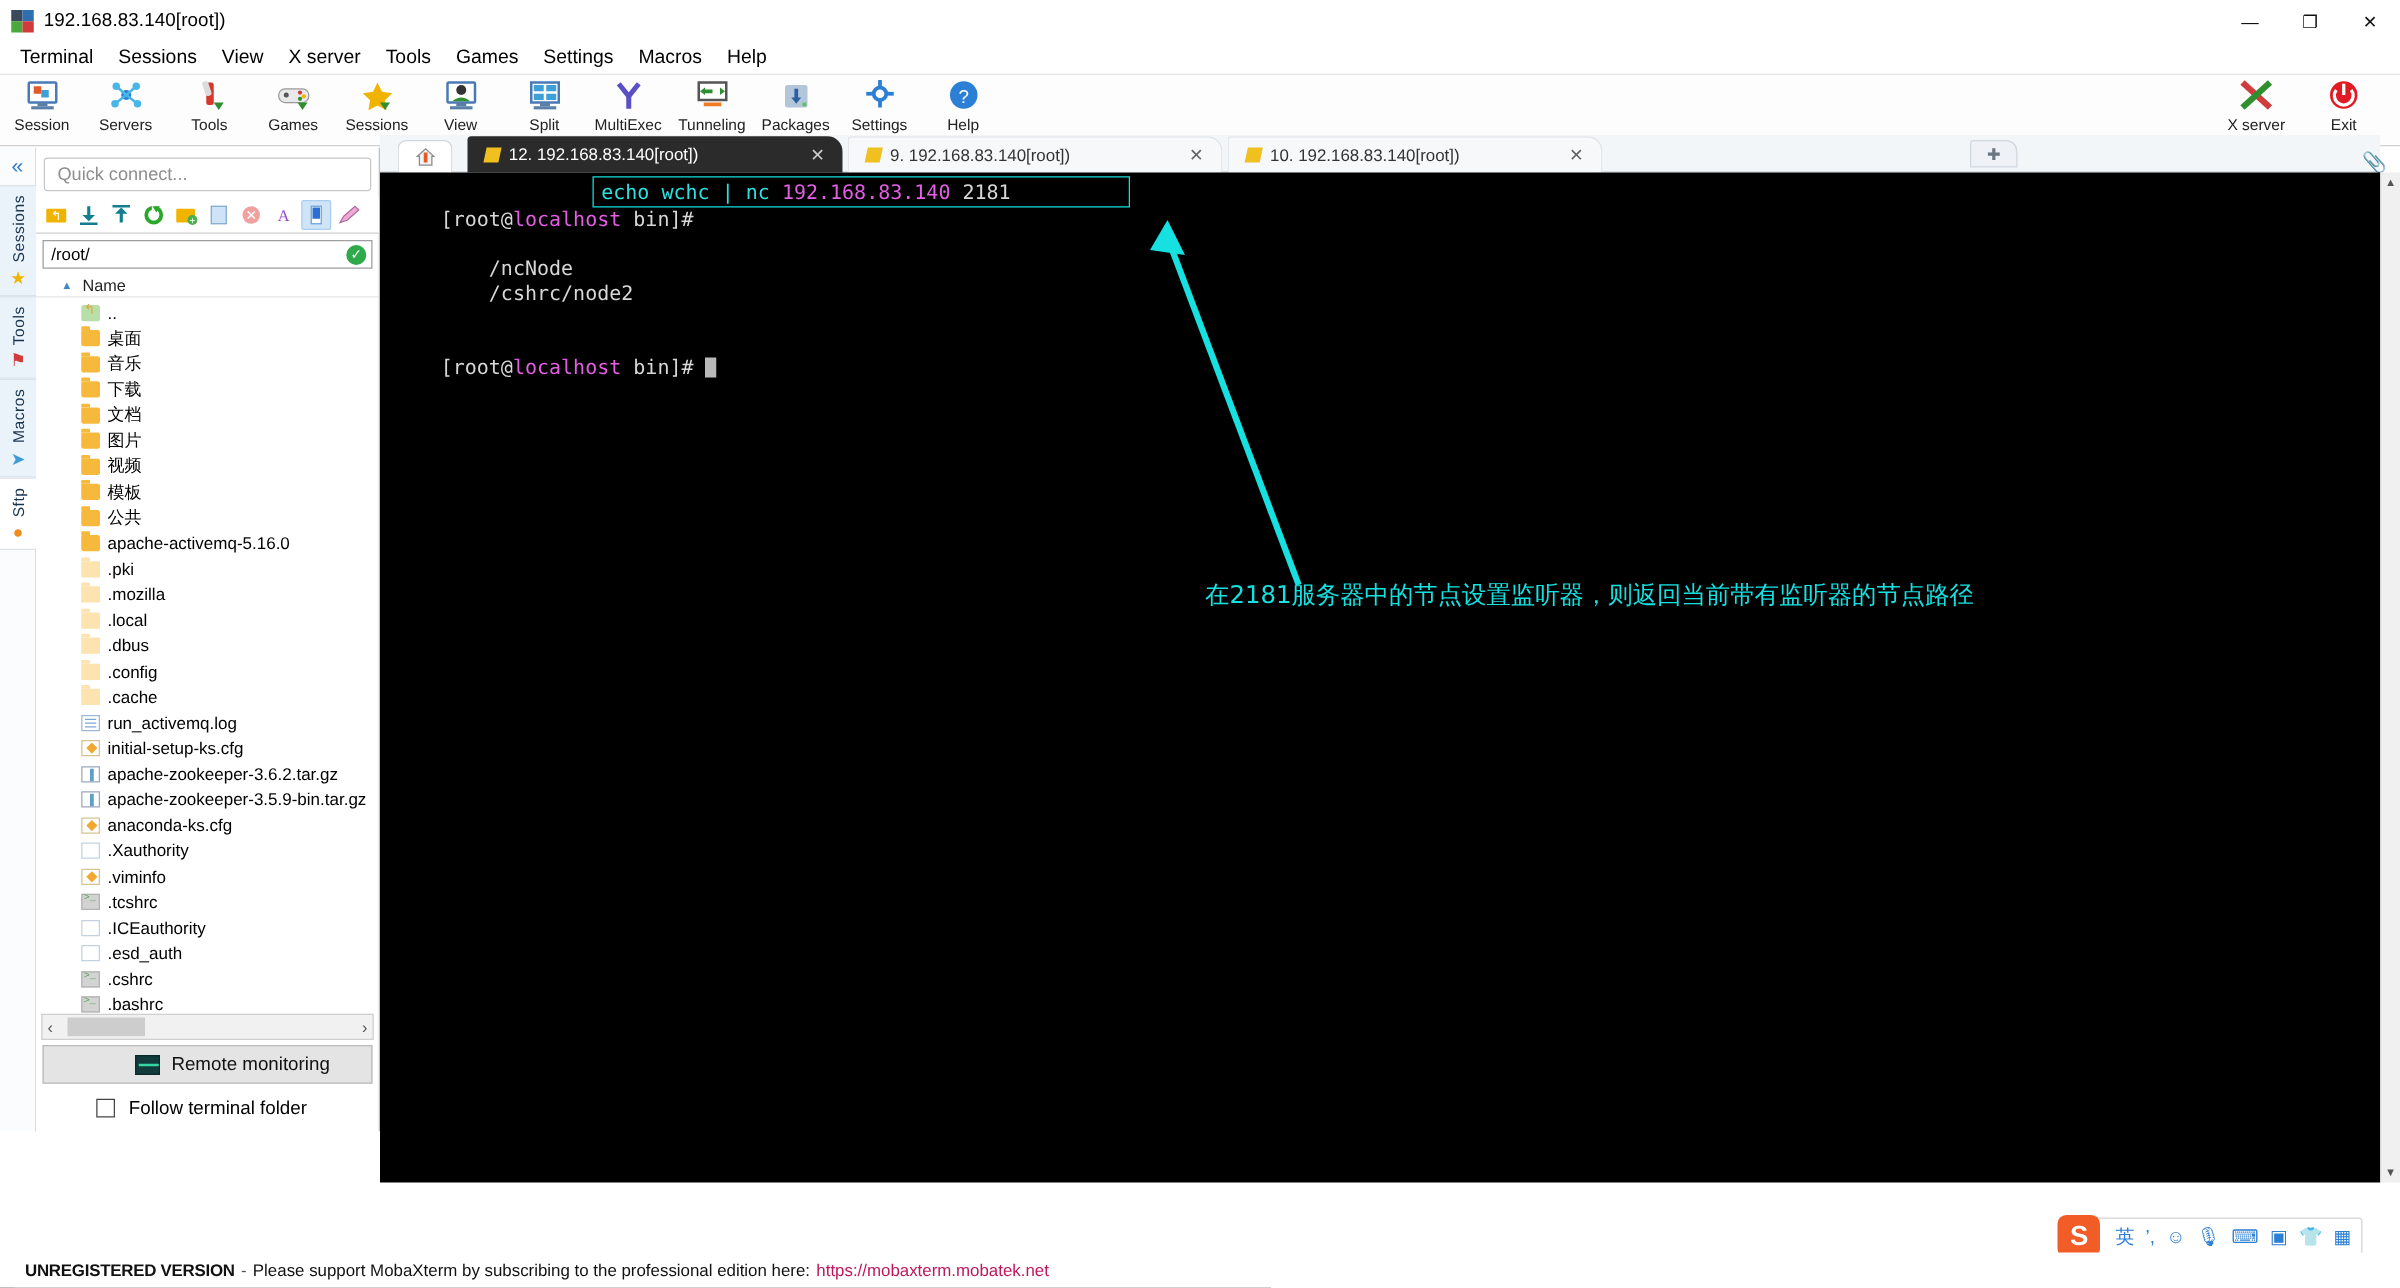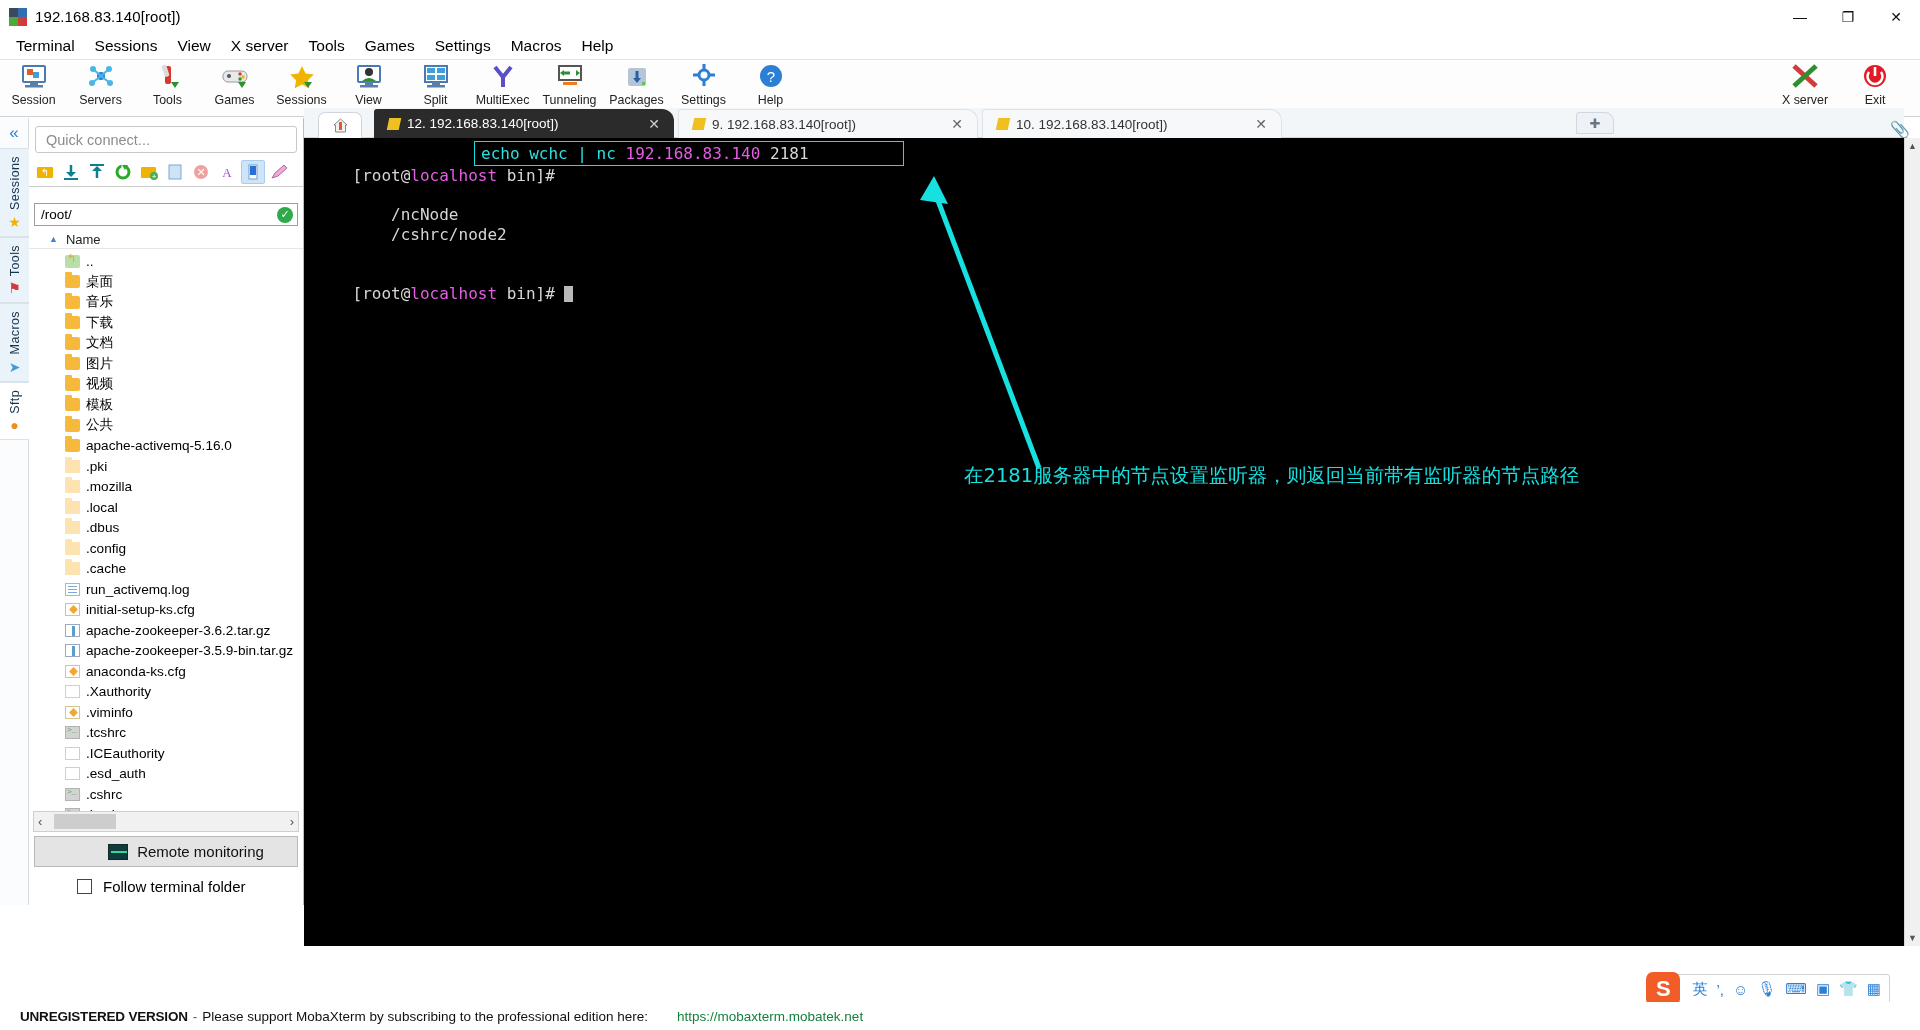--- a/index.html
+++ b/index.html
@@ -89,21 +89,21 @@
   #sftp-tools {
     height:29px; display:flex; align-items:center; gap:2px;
     padding:0 4px; border-bottom:1px solid #cfcfcf; background:#fff;
   }
   .sf-ico {
     width:24px; height:24px; display:flex; align-items:center; justify-content:center;
     font-size:14px; border-radius:2px; position:relative;
   }
   .sf-ico.sel { background:#cfe4f7; border:1px solid #a8cdef; }
   #path-row {
-    margin:16px 5px 4px 5px; height:23px; border:1px solid #9e9e9e;
+    margin:5px 5px 4px 5px; height:23px; border:1px solid #9e9e9e;
     display:flex; align-items:center; justify-content:space-between; padding:0 4px 0 6px;
     font-size:13.5px; background:#fff;
   }
   #path-ok { width:16px;height:16px;border-radius:50%;background:#2eaa4a;color:#fff;font-size:11px;
              display:flex;align-items:center;justify-content:center;}
   #col-head {
     height:19px; display:flex; align-items:center; font-size:13px; color:#222;
     padding-left:20px; gap:8px; border-bottom:1px solid #e6e6e6;
   }
   #col-head .sortarrow { color:#3f86c8; font-size:9px; }
@@ -206,21 +206,21 @@
   }
   .ime-ico { font-size:15px; color:#2b7fd4; }
 
   
   #statusbar {
     position:absolute; left:12px; bottom:0; width:100%; height:28px;
     background:#ffffff; display:flex; align-items:center; font-size:13.5px; color:#111;
     padding-left:8px; gap:5px;
   }
   #statusbar .bold { font-weight:bold; letter-spacing:-.2px; }
-  #statusbar .link { color:#15803d;margin-left:24px; }
+  #statusbar .link { color:#be185d; }
   #clipbtn { position:absolute; right:10px; top:120px; color:#2f6fb0; font-size:16px; }
   .sep { color:#555; }
 </style>
 </head>
 <body>
 
 <div id="titlebar">
   <div id="app-icon">
     <div class="q1"></div>
       <div class="q2"></div>

